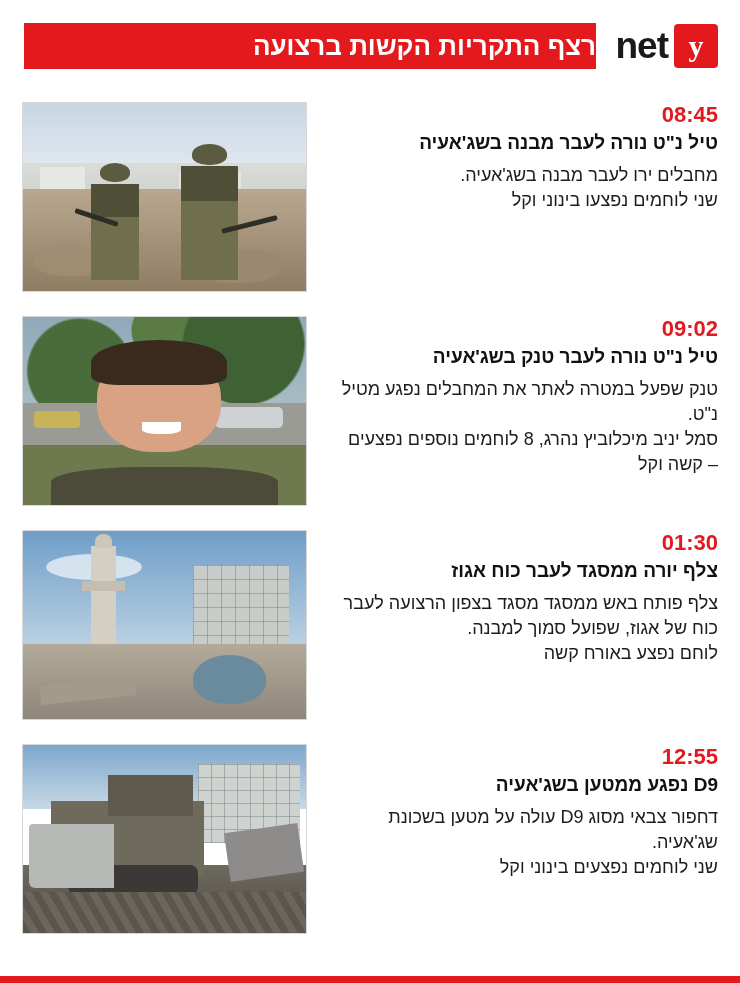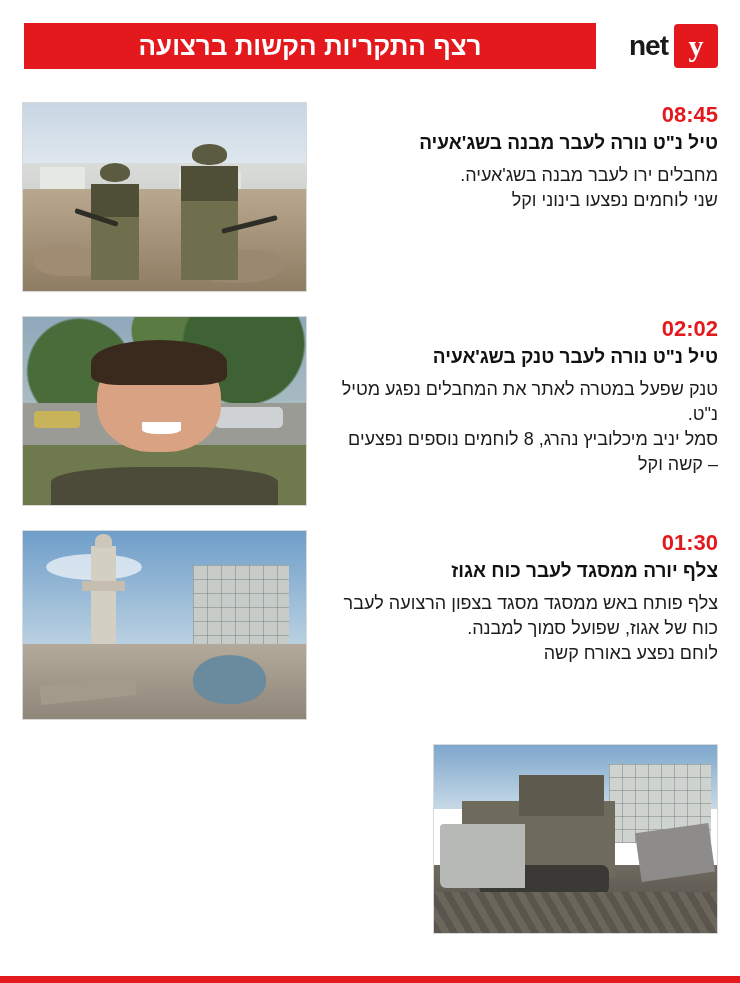--- a/index.html
+++ b/index.html
@@ -24,21 +24,20 @@
     height: 92px;
     padding: 0 18px 0 14px;
     box-sizing: border-box;
   }
   .title-bar {
     flex: 1;
     background: #e3191e;
     height: 46px;
     display: flex;
     align-items: center;
-    justify-content: center;
     margin-right: 0;
     margin-left: 10px;
   }
   .title-bar .title-text {
     color: #ffffff;
     font-size: 26px;
     font-weight: bold;
     letter-spacing: 0px;
     line-height: 46px;
     white-space: nowrap;
@@ -62,21 +61,21 @@
     font-size: 30px;
     font-weight: bold;
     display: flex;
     align-items: center;
     justify-content: center;
     font-family: "Liberation Serif", serif;
     line-height: 1;
   }
   .logo-word {
     color: #1a1a1a;
-    font-size: 28px;
+    font-size: 37px;
     font-weight: bold;
     letter-spacing: -1px;
     direction: ltr;
   }
 
   
   .timeline {
     padding: 10px 22px 0 22px;
     box-sizing: border-box;
   }
@@ -269,21 +268,21 @@
             <div class="body"></div>
           </div>
         <div class="gun p1-g1"></div>
         <div class="gun p1-g2"></div>
       </div>
     </div>
   </div>
 
   <div class="entry">
     <div class="entry-text">
-      <div class="entry-time">02:02</div>
+      <div class="entry-time">09:02</div>
       <div class="entry-headline">טיל נ"ט נורה לעבר טנק בשג'אעיה</div>
       <div class="entry-body">טנק שפעל במטרה לאתר את המחבלים נפגע מטיל נ"ט.
 סמל יניב מיכלוביץ נהרג, 8 לוחמים נוספים נפצעים – קשה וקל</div>
     </div>
     <div class="entry-photo">
       <div class="ph">
         <div class="p2-bg"></div>
         <div class="p2-trees"></div>
         <div class="p2-road"></div>
         <div class="p2-car1"></div>
@@ -311,20 +310,26 @@
         <div class="p3-bldg"></div>
         <div class="p3-minaret"></div>
         <div class="p3-rubble"></div>
         <div class="p3-dome"></div>
         <div class="p3-slab"></div>
       </div>
     </div>
   </div>
 
   <div class="entry">
+    <div class="entry-text">
+      <div class="entry-time">12:55</div>
+      <div class="entry-headline">D9 נפגע ממטען בשג'אעיה</div>
+      <div class="entry-body">דחפור צבאי מסוג D9 עולה על מטען בשכונת שג'אעיה.
+שני לוחמים נפצעים בינוני וקל</div>
+    </div>
     <div class="entry-photo">
       <div class="ph">
         <div class="p4-sky"></div>
         <div class="p4-bldg"></div>
         <div class="p4-ground"></div>
         <div class="p4-wreck"></div>
         <div class="p4-dozer-body"></div>
         <div class="p4-cab"></div>
         <div class="p4-track"></div>
         <div class="p4-blade"></div>

